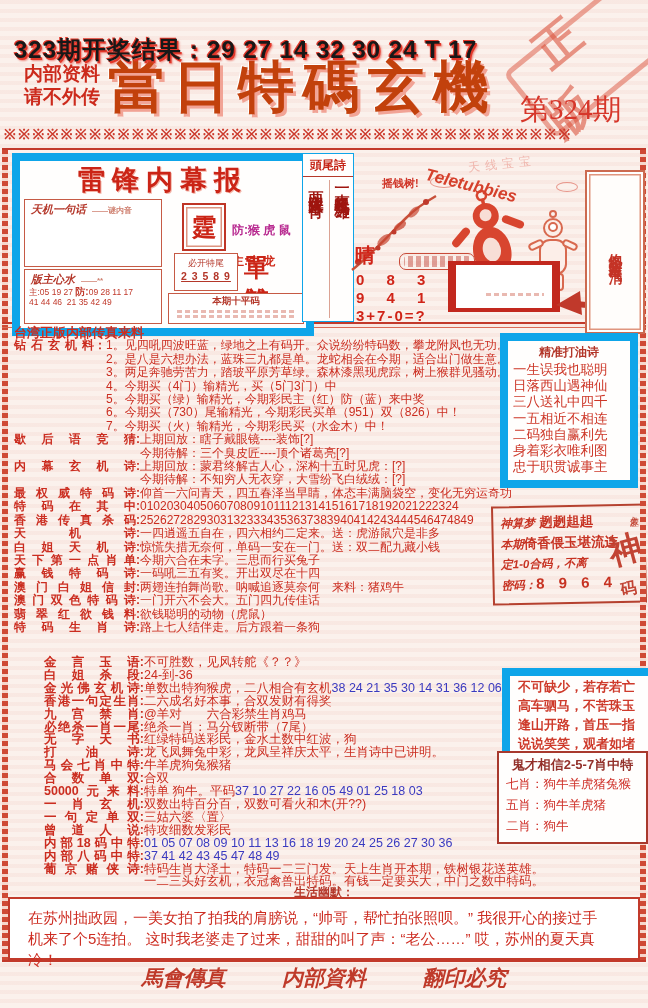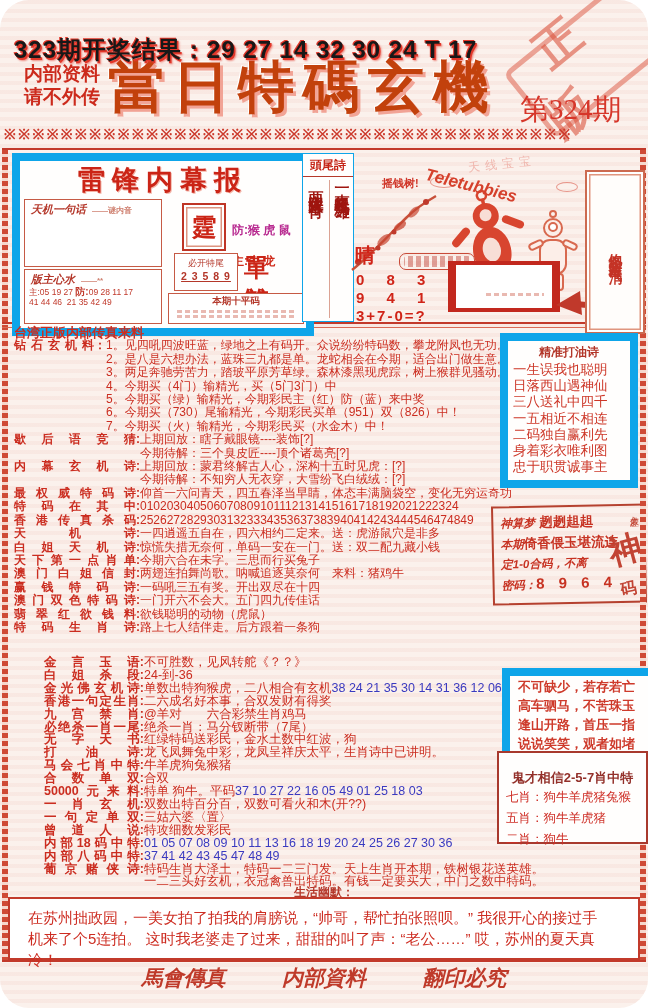--- a/index.html
+++ b/index.html
@@ -1,17 +1,17 @@
 <!DOCTYPE html>
 <html><head>
 <meta charset="utf-8">
 <style>
   html,body{margin:0;padding:0;}
   .page{position:relative;width:648px;height:1008px;background:#fbf1ec;overflow:hidden;
-        font-family:"Liberation Sans",sans-serif;border-radius:29px;}
+        font-family:"Liberation Sans",sans-serif;}
   .page::before{content:"";position:absolute;inset:0;pointer-events:none;z-index:0;
         background:repeating-linear-gradient(180deg,rgba(236,186,176,.16) 0 4px,rgba(255,255,255,0) 4px 9px);}
   .abs{position:absolute;}
   
   .results{left:14px;top:34px;font-size:24px;font-weight:bold;color:#181818;letter-spacing:1px;
         text-shadow:1.5px 1.5px 0 #e2372a,-1px -1px 0 #e2372a,2.5px 2.5px 2px rgba(226,55,42,.55);z-index:3;}
   .conf{left:24px;top:62px;font-size:19px;font-weight:bold;color:#cc2a1c;line-height:23px;z-index:3;}
   .main-title{left:108px;top:50px;font-size:56px;font-weight:bold;color:#c2410c;letter-spacing:9px;z-index:2;
         text-shadow:3px 3px 0 rgba(240,150,135,.85),-1px -1px 0 #fff;}
   .issue{left:520px;top:90px;font-size:29px;color:#d6362a;font-family:"Liberation Serif",serif;z-index:3;}
@@ -98,21 +98,21 @@
   .sn-line{line-height:20px;white-space:nowrap;}
   .sn-sm{font-size:11.5px;font-weight:bold;font-style:italic;}
   .sn-bg{font-size:13.5px;font-weight:bold;}
   .sn-code{font-size:15px;font-weight:bold;letter-spacing:5px;}
   .sn-side{position:absolute;right:3px;top:3px;writing-mode:vertical-rl;font-size:9px;color:#c24434;letter-spacing:1px;}
   .sn-shen{position:absolute;right:2px;top:22px;font-size:33px;font-weight:bold;color:#c24434;transform:rotate(-14deg);}
   .sn-ma{position:absolute;right:8px;bottom:1px;font-size:16px;font-weight:bold;color:#c24434;transform:rotate(-10deg);}
   .proverb{left:502px;top:668px;width:142px;height:78px;}
   .proverb-line{font-size:13px;font-weight:bold;color:#ce3a2b;line-height:17px;padding-left:8px;white-space:nowrap;margin-top:2px;}
   .guicai{left:497px;top:751px;width:147px;height:89px;border:2px solid #a8392d;}
-  .guicai-title{text-align:center;font-size:13px;font-weight:bold;color:#93302a;margin-top:16px;}
+  .guicai-title{text-align:center;font-size:13px;font-weight:bold;color:#93302a;margin-top:3px;}
   .guicai-line{font-size:12.5px;color:#cf3028;line-height:21px;padding-left:7px;white-space:nowrap;}
   .humor-label{left:0;right:0;top:884px;text-align:center;font-size:12px;font-weight:bold;color:#b5372a;z-index:3;}
   .humor-box{left:8px;top:897px;width:628px;height:59px;border:2px solid #c23a2b;background:#fff;z-index:3;}
   .humor-text{font-size:15px;color:#cd2d22;line-height:21px;padding:8px 32px 0 18px;}
   .footer{left:0;right:0;top:964px;text-align:center;z-index:3;}
   .footer span{margin:0 26px;font-size:21px;font-weight:bold;font-style:italic;color:#bf3a2a;}
   svg{display:block;}
 </style>
 </head>
 <body>
@@ -312,32 +312,32 @@
         <div class="trow">
           <div class="lblwrap">
             <span class="lbl">天下第一点肖单</span>
           </div>
           <div class="content">
             <div class="cline">今期六合在未字。三思而行买兔子</div>
           </div>
         </div>
         <div class="trow">
           <div class="lblwrap">
+            <span class="lbl">赢钱特码诗</span>
+          </div>
+          <div class="content">
+            <div class="cline">一码吼三五有奖。开出双尽在十四</div>
+          </div>
+        </div>
+        <div class="trow">
+          <div class="lblwrap">
             <span class="lbl">澳门白姐信封</span>
           </div>
           <div class="content">
             <div class="cline">两翅连拍舞尚歌。呐喊追逐莫奈何　来料：猪鸡牛</div>
-          </div>
-        </div>
-        <div class="trow">
-          <div class="lblwrap">
-            <span class="lbl">赢钱特码诗</span>
-          </div>
-          <div class="content">
-            <div class="cline">一码吼三五有奖。开出双尽在十四</div>
           </div>
         </div>
         <div class="trow">
           <div class="lblwrap">
             <span class="lbl">澳门双色特码诗</span>
           </div>
           <div class="content">
             <div class="cline">一门开六不会大。五门四九传佳话</div>
           </div>
         </div>

